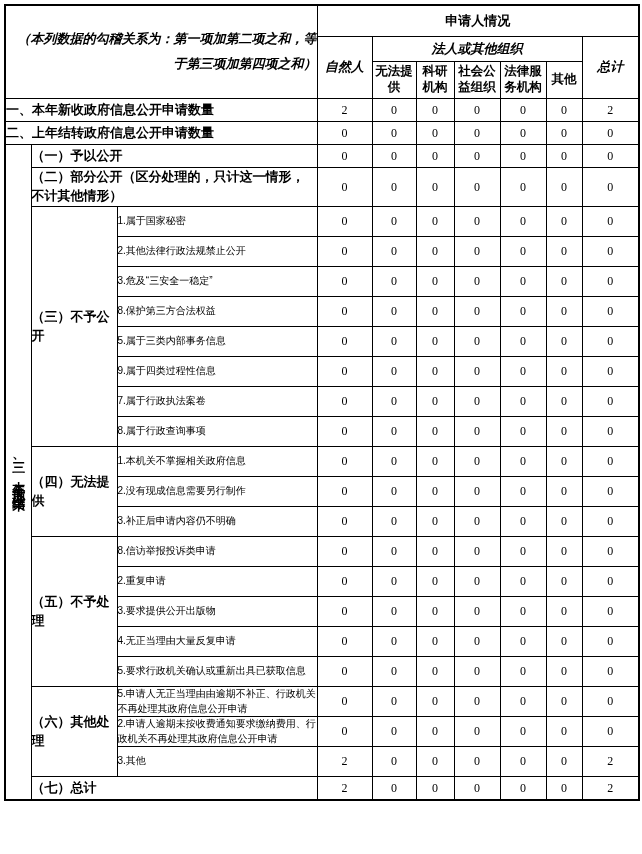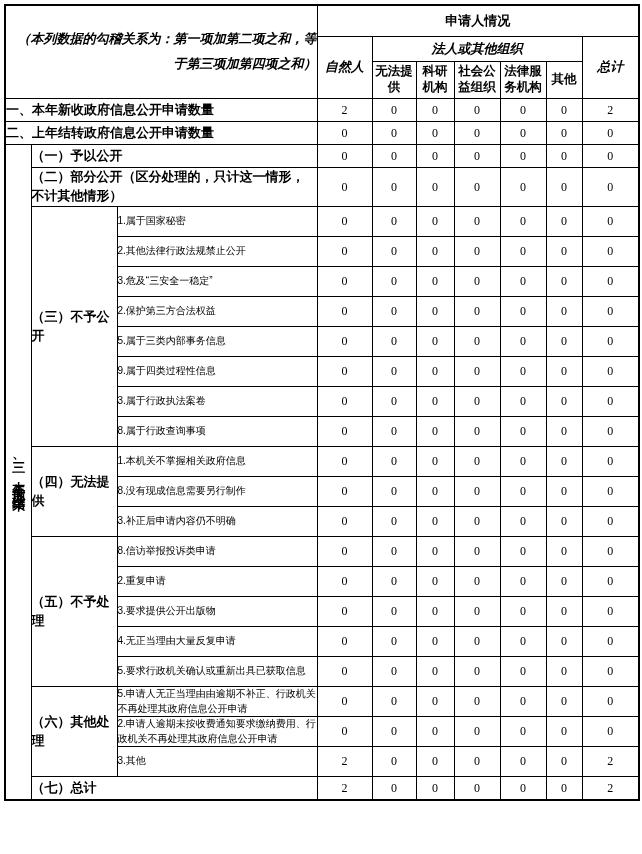--- a/index.html
+++ b/index.html
@@ -191,21 +191,21 @@
           <td class="item-lab" colspan="1">3.危及“三安全一稳定”</td>
           <td class="num">0</td>
           <td class="num">0</td>
           <td class="num">0</td>
           <td class="num">0</td>
           <td class="num">0</td>
           <td class="num">0</td>
           <td class="num">0</td>
         </tr>
         <tr class="row-item">
-          <td class="item-lab" colspan="1">2.保护第三方合法权益</td>
+          <td class="item-lab" colspan="1">8.保护第三方合法权益</td>
           <td class="num">0</td>
           <td class="num">0</td>
           <td class="num">0</td>
           <td class="num">0</td>
           <td class="num">0</td>
           <td class="num">0</td>
           <td class="num">0</td>
         </tr>
         <tr class="row-item">
           <td class="item-lab" colspan="1">5.属于三类内部事务信息</td>
@@ -221,21 +221,21 @@
           <td class="item-lab" colspan="1">9.属于四类过程性信息</td>
           <td class="num">0</td>
           <td class="num">0</td>
           <td class="num">0</td>
           <td class="num">0</td>
           <td class="num">0</td>
           <td class="num">0</td>
           <td class="num">0</td>
         </tr>
         <tr class="row-item">
-          <td class="item-lab" colspan="1">3.属于行政执法案卷</td>
+          <td class="item-lab" colspan="1">7.属于行政执法案卷</td>
           <td class="num">0</td>
           <td class="num">0</td>
           <td class="num">0</td>
           <td class="num">0</td>
           <td class="num">0</td>
           <td class="num">0</td>
           <td class="num">0</td>
         </tr>
         <tr class="row-item">
           <td class="item-lab" colspan="1">8.属于行政查询事项</td>
@@ -252,21 +252,21 @@
           <td class="item-lab" colspan="1">1.本机关不掌握相关政府信息</td>
           <td class="num">0</td>
           <td class="num">0</td>
           <td class="num">0</td>
           <td class="num">0</td>
           <td class="num">0</td>
           <td class="num">0</td>
           <td class="num">0</td>
         </tr>
         <tr class="row-item">
-          <td class="item-lab" colspan="1">8.没有现成信息需要另行制作</td>
+          <td class="item-lab" colspan="1">2.没有现成信息需要另行制作</td>
           <td class="num">0</td>
           <td class="num">0</td>
           <td class="num">0</td>
           <td class="num">0</td>
           <td class="num">0</td>
           <td class="num">0</td>
           <td class="num">0</td>
         </tr>
         <tr class="row-item">
           <td class="item-lab" colspan="1">3.补正后申请内容仍不明确</td>

